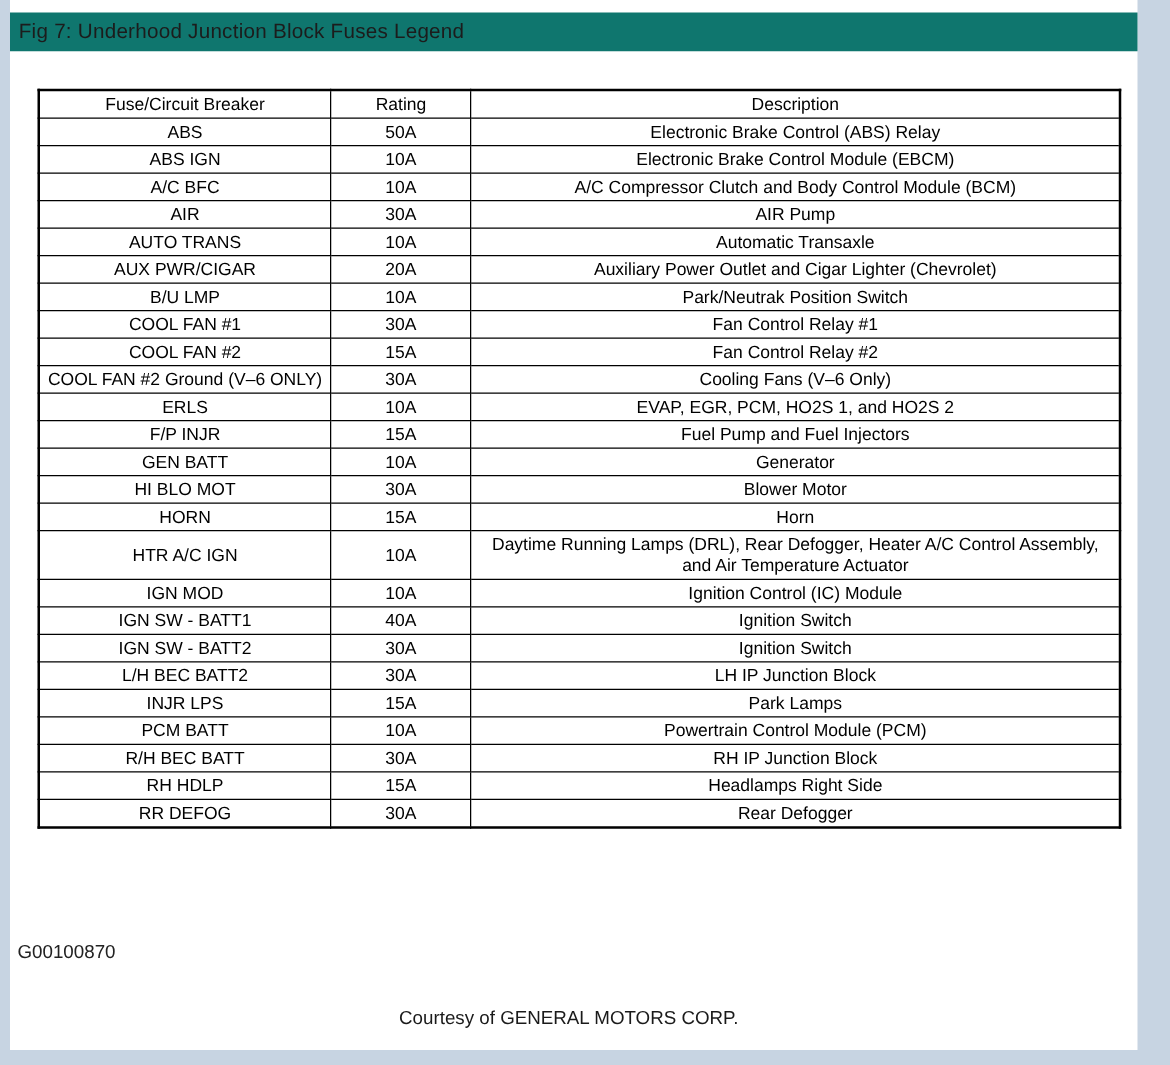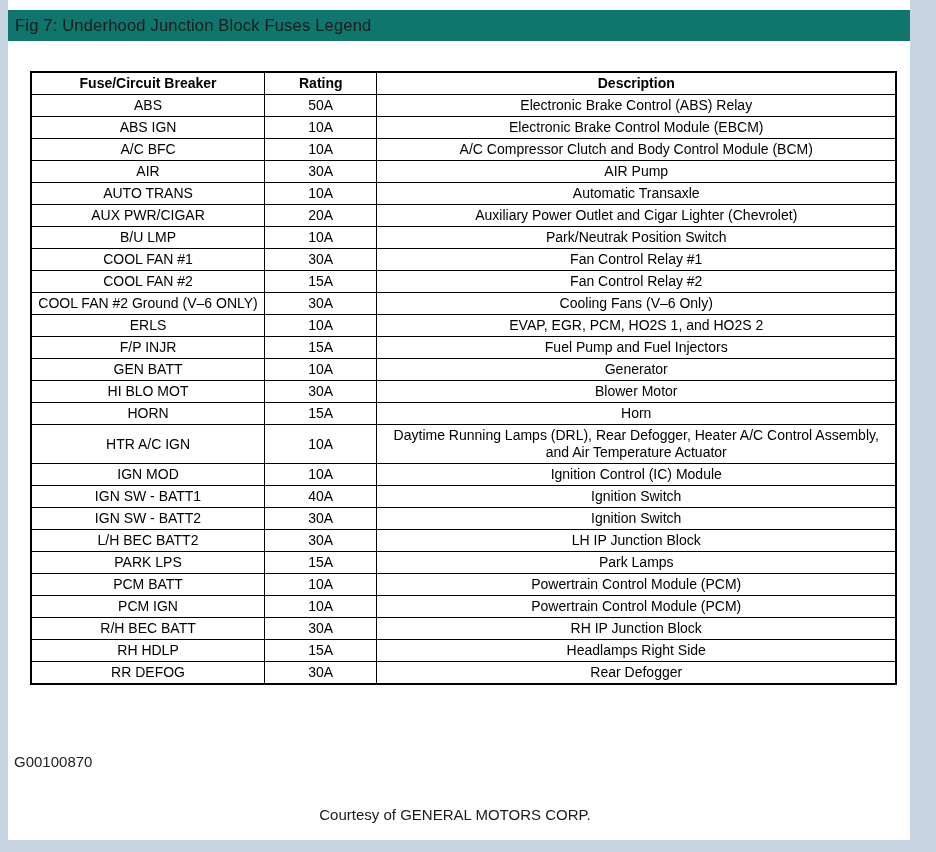--- a/index.html
+++ b/index.html
@@ -41,21 +41,21 @@
     font-size: 14px;
     color: #000;
   }
   table.fuse-table th, table.fuse-table td {
     border: 1px solid #000;
     padding: 2px 5px;
     line-height: 17px;
     vertical-align: middle;
   }
   table.fuse-table th {
-    font-weight: bold;
+    font-weight: normal;
     text-align: center;
     height: 22px;
   }
   td.col-fuse   { text-align: center; width: 27%; }
   td.col-rating { text-align: center; width: 13%; }
   td.col-desc   { text-align: center;  width: 60%; }
   th.col-fuse   { width: 27%; }
   th.col-rating { width: 13%; }
   th.col-desc   { width: 60%; }
   .figure-id {
@@ -185,31 +185,26 @@
           <td class="col-fuse">IGN SW - BATT2</td>
           <td class="col-rating">30A</td>
           <td class="col-desc">Ignition Switch</td>
         </tr>
         <tr>
           <td class="col-fuse">L/H BEC BATT2</td>
           <td class="col-rating">30A</td>
           <td class="col-desc">LH IP Junction Block</td>
         </tr>
         <tr>
-          <td class="col-fuse">PARK LPS</td>
+          <td class="col-fuse">INJR LPS</td>
           <td class="col-rating">15A</td>
           <td class="col-desc">Park Lamps</td>
         </tr>
         <tr>
           <td class="col-fuse">PCM BATT</td>
-          <td class="col-rating">10A</td>
-          <td class="col-desc">Powertrain Control Module (PCM)</td>
-        </tr>
-        <tr>
-          <td class="col-fuse">PCM IGN</td>
           <td class="col-rating">10A</td>
           <td class="col-desc">Powertrain Control Module (PCM)</td>
         </tr>
         <tr>
           <td class="col-fuse">R/H BEC BATT</td>
           <td class="col-rating">30A</td>
           <td class="col-desc">RH IP Junction Block</td>
         </tr>
         <tr>
           <td class="col-fuse">RH HDLP</td>

